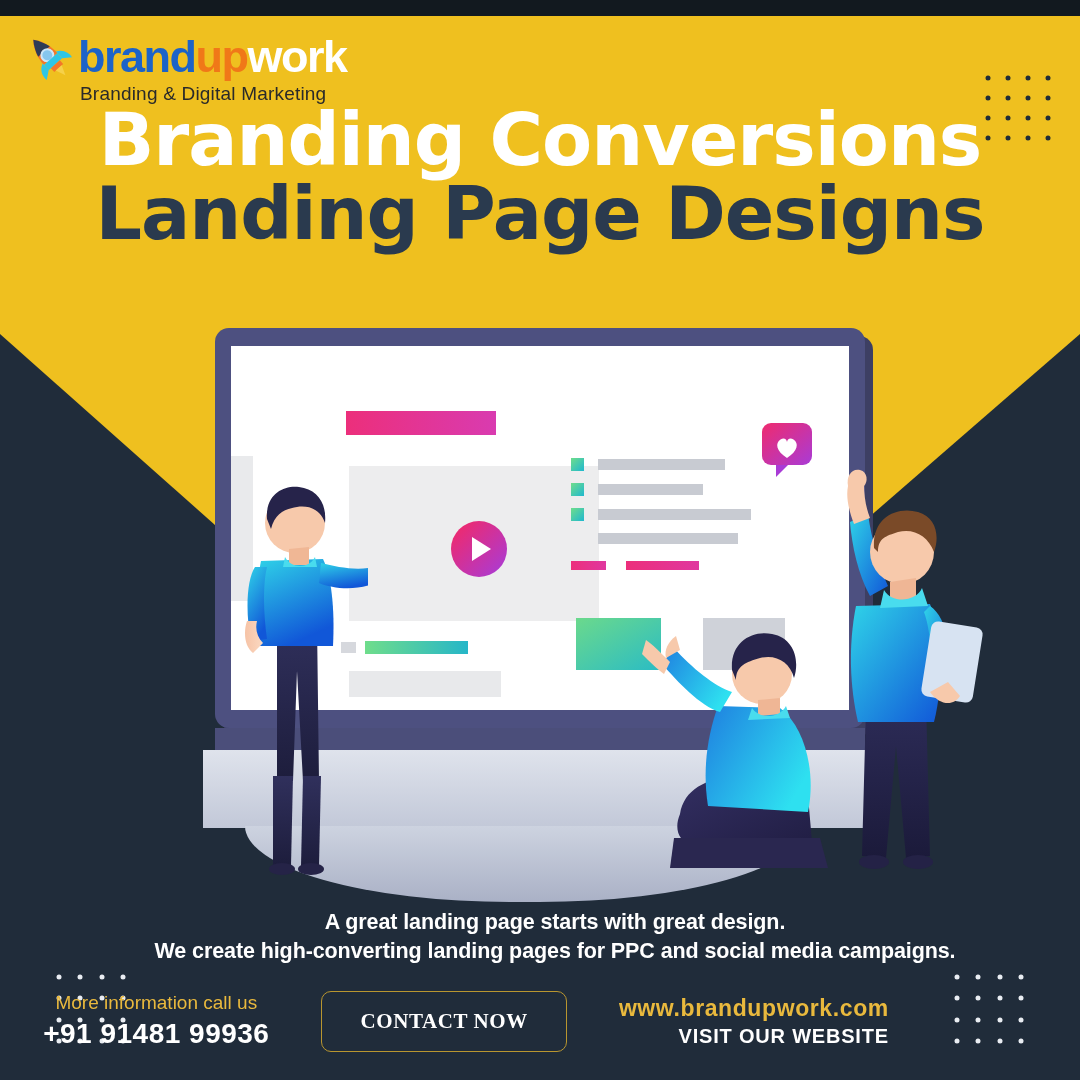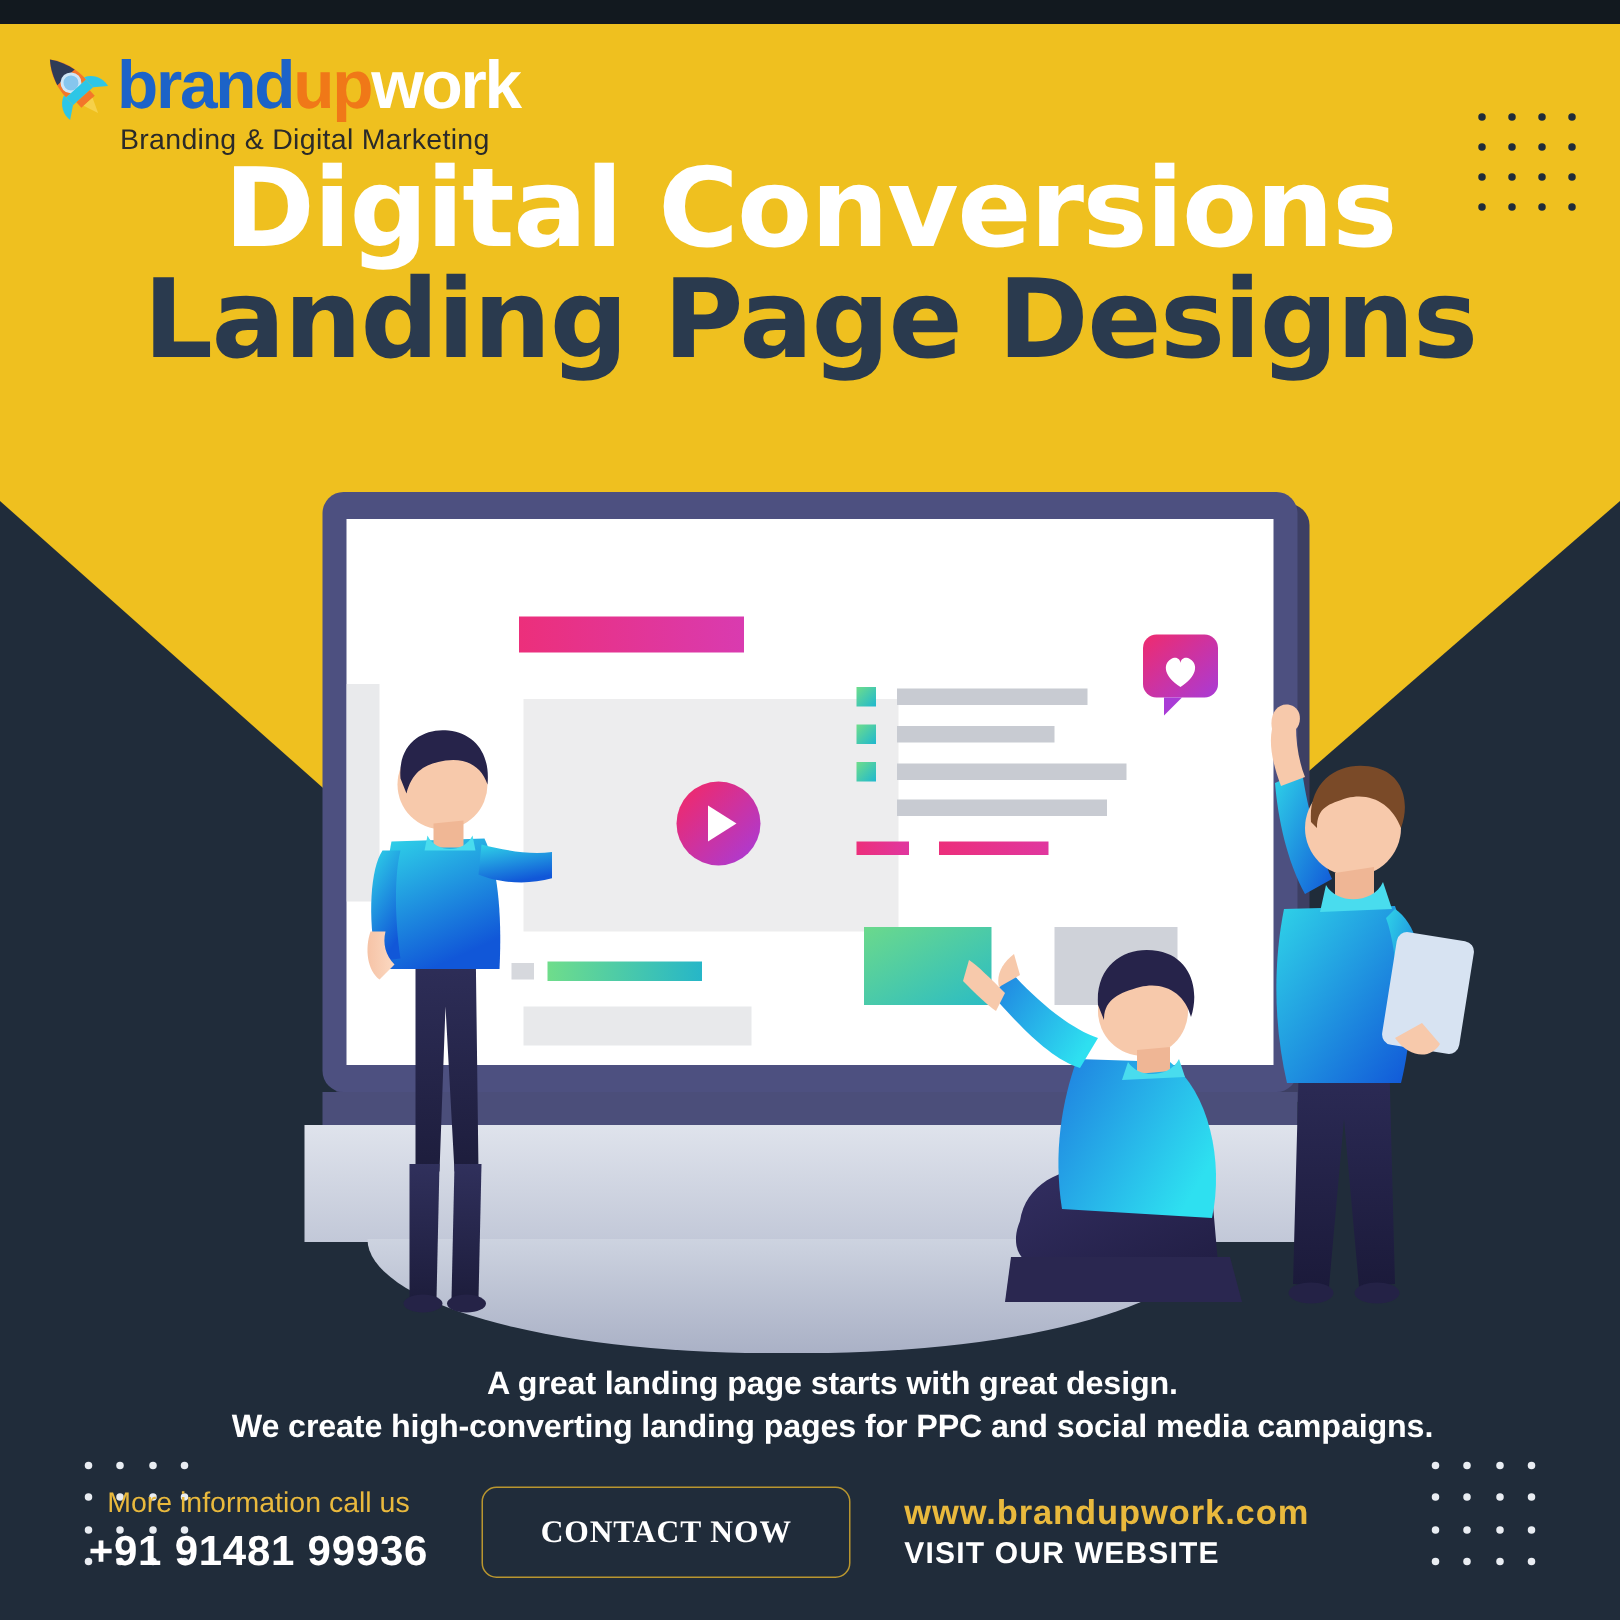--- a/index.html
+++ b/index.html
@@ -102,29 +102,29 @@
 
   
   #heart-badge{position:absolute;left:760px;top:405px;width:58px;height:58px;}
 
   
   #desc{position:absolute;left:0;top:892px;width:1080px;text-align:center;color:#ffffff;padding-left:30px;}
   .desc-l{font-size:21.5px;font-weight:bold;line-height:1.35;letter-spacing:-.1px;}
 
   
   #footer{position:absolute;left:0;top:965px;width:932px;height:80px;
-          display:flex;align-items:center;justify-content:center;gap:36px;}
+          display:flex;align-items:center;justify-content:center;gap:52px;}
   .f-call{text-align:center;}
   .f-call-top{color:#e9b93d;font-size:19px;margin-bottom:4px;}
   .f-call-num{color:#ffffff;font-size:28px;font-weight:bold;letter-spacing:.5px;}
   #contact-btn{border:1.5px solid #b9962f;border-radius:10px;
      padding:17px 38px;color:#ffffff;font-size:21px;font-weight:bold;
      letter-spacing:.6px;background:transparent;cursor:pointer;
      font-family:Liberation Serif, serif;}
-  .f-web{text-align:left;}
+  .f-web{text-align:right;}
   .f-web-url{color:#e9b93d;font-size:23px;font-weight:bold;letter-spacing:.6px;}
   .f-web-sub{color:#ffffff;font-size:20px;font-weight:bold;letter-spacing:.8px;margin-top:3px;}
 </style>
 </head>
 <body>
 
 <div id="poster">
 
   <div class="bg-yellow"></div>
 
@@ -167,21 +167,21 @@
       <span class="logo-word">
         <span class="lw-brand">brand</span>
           <span class="lw-up">up</span>
           <span class="lw-work">work</span>
       </span>
     </div>
     <div class="logo-tag">Branding &amp; Digital Marketing</div>
   </div>
 
   <div id="headline">
-    <div class="hl hl1">Digital Conversions</div>
+    <div class="hl hl1">Branding Conversions</div>
     <div class="hl hl3">Landing Page Designs</div>
   </div>
 
   <div id="monitor">
     <div class="mon-shadow"></div>
     <div class="mon-frame">
       <div class="mon-screen">
         <div class="s-sideblock"></div>
         <div class="s-title"></div>
         <div class="s-video"></div>

